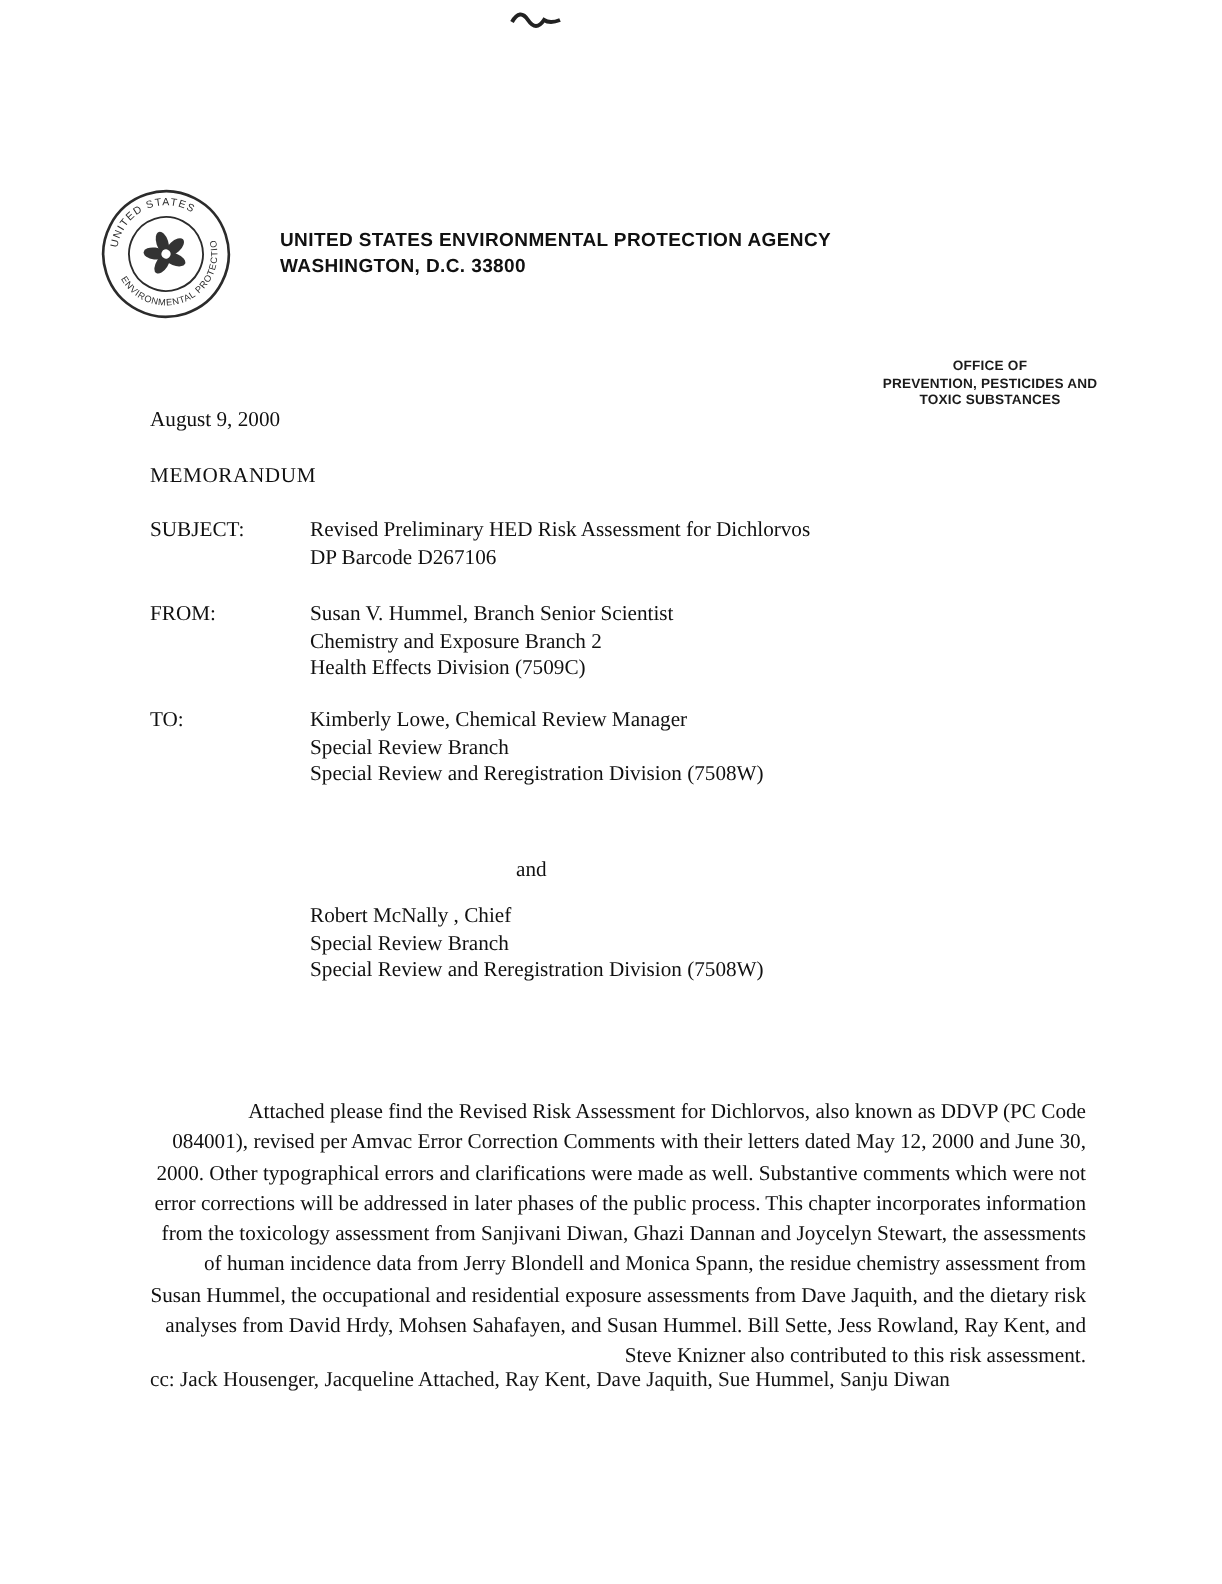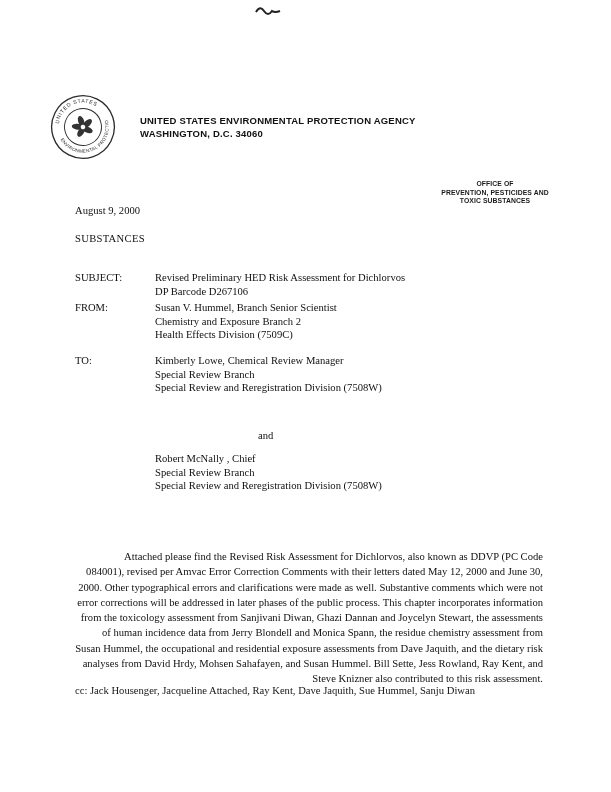--- a/index.html
+++ b/index.html
@@ -39,21 +39,21 @@
     font-size:9.5px; line-height:13px; letter-spacing:.2px; }
   
   .office { position:absolute; top:180px; right:46px; width:140px; text-align:center;
     font-family:"Liberation Sans", sans-serif; font-weight:bold; color:#1a1a1a;
     font-size:6.8px; line-height:8.5px; letter-spacing:.1px; }
   
   .memo-text { font-size:10.6px; line-height:13.5px; color:#101010; }
   .date-line { position:absolute; left:75px; top:204px; }
   .memo-title { position:absolute; left:75px; top:232px; letter-spacing:.3px; }
   .row { position:absolute; left:75px; width:475px; }
-  .row-subject { top:259px;margin-top:12px; }
+  .row-subject { top:259px; }
   .row-from { top:301px; }
   .row-to { top:354px; }
   .row .lbl { position:absolute; left:0; top:0; }
   .row .val { margin-left:80px; }
   .and-word { position:absolute; left:258px; top:429px; }
   .to2 { position:absolute; left:155px; top:452px; }
   .body-par {
     position:absolute; left:75px; top:512px; width:468px;
     font-size:10.6px; line-height:15.3px; text-align:right;
     text-indent:38px; color:#101010;margin-top:37px;
@@ -94,32 +94,32 @@
           <ellipse cx="45" cy="56" rx="4.5" ry="8.5" transform="rotate(-130 45 56)"></ellipse>
           <ellipse cx="55" cy="56" rx="4.5" ry="8.5" transform="rotate(130 55 56)"></ellipse>
           <circle cx="50" cy="50" r="3.5" fill="#fff"></circle>
         </g>
       </g>
     </svg>
   </div>
 
   <div class="agency">
     <div>UNITED STATES ENVIRONMENTAL PROTECTION AGENCY</div>
-    <div>WASHINGTON, D.C.  34060</div>
+    <div>WASHINGTON, D.C.  33800</div>
   </div>
 
   <div class="office">
     <div>OFFICE OF</div>
     <div>PREVENTION, PESTICIDES AND</div>
     <div>TOXIC SUBSTANCES</div>
   </div>
 
   <div class="memo-text date-line">August 9, 2000</div>
 
-  <div class="memo-text memo-title">SUBSTANCES</div>
+  <div class="memo-text memo-title">MEMORANDUM</div>
 
   <div class="row row-subject memo-text">
     <span class="lbl">SUBJECT:</span>
     <div class="val">
       <div>Revised Preliminary HED Risk Assessment for Dichlorvos</div>
       <div>DP Barcode D267106</div>
     </div>
   </div>
 
   <div class="row row-from memo-text">

